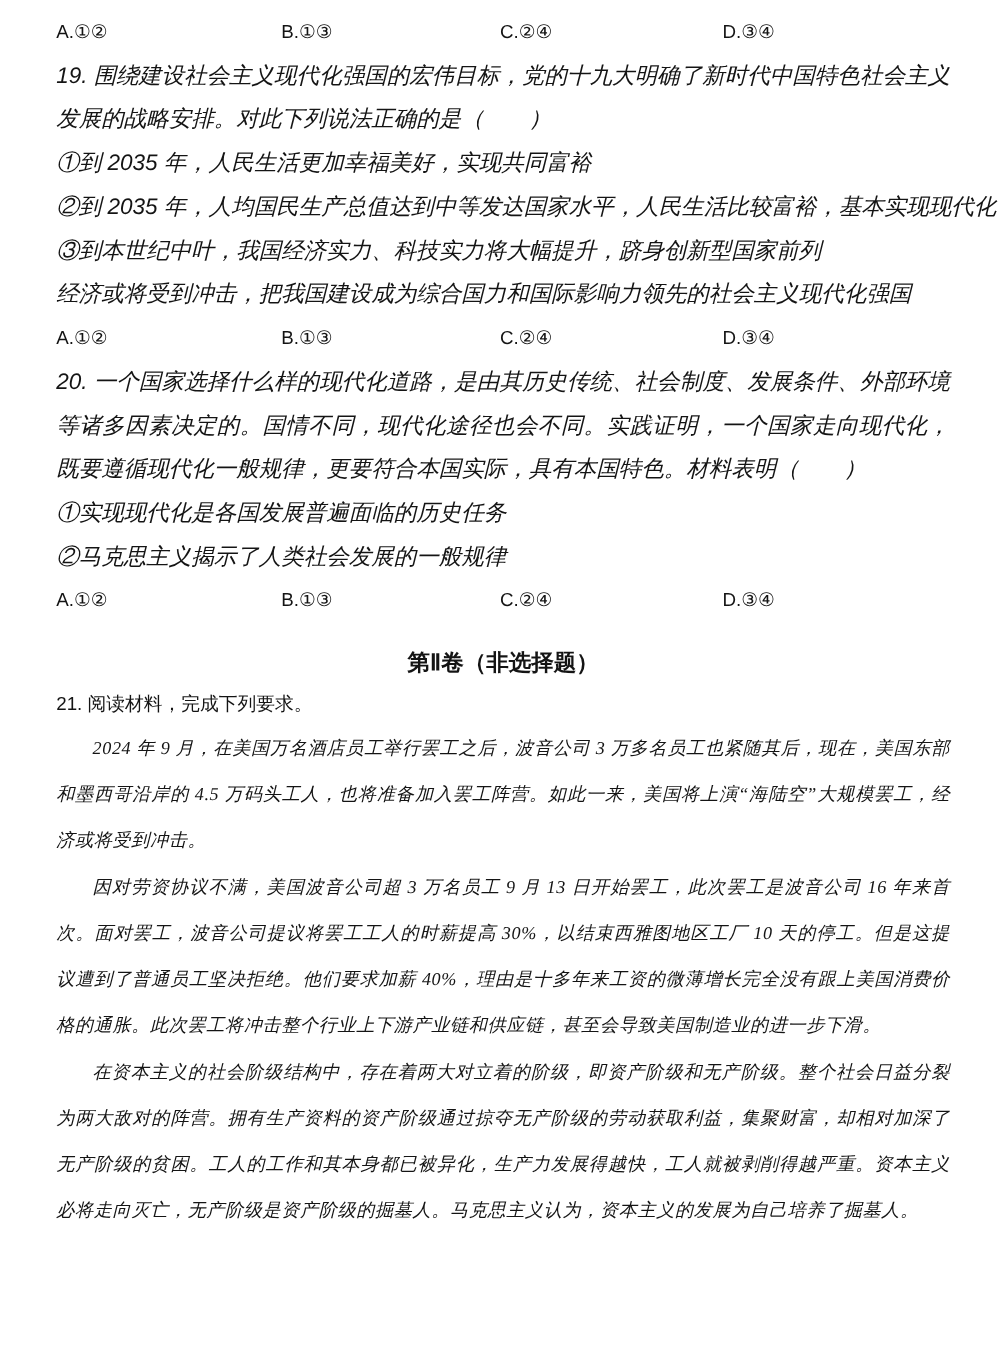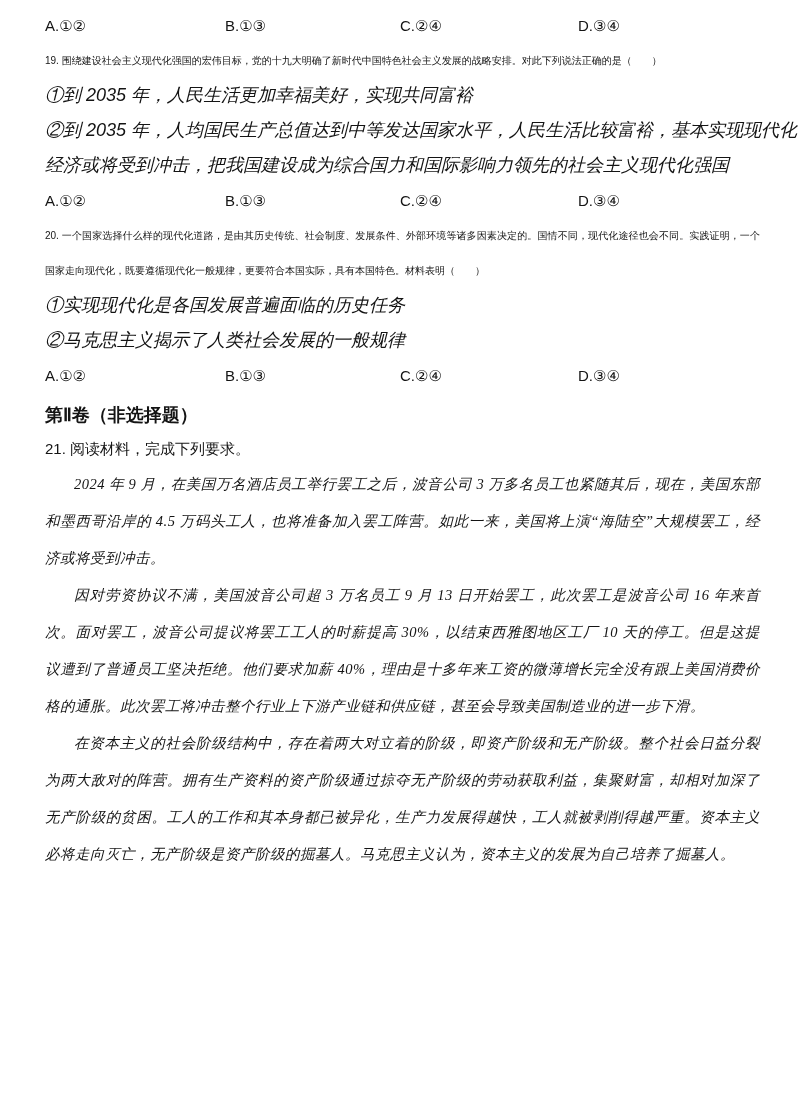--- a/index.html
+++ b/index.html
@@ -19,36 +19,38 @@
   }
   
   .opts {
     display: grid;
     grid-template-columns: 180px 175px 178px 1fr;
     font-size: 15px;
     line-height: 35px;
     white-space: nowrap;
   }
   .stem {
-    font-size: 10px;
+    font-size: 18px;
     line-height: 35px;
     text-align: justify;
+    font-style: italic;
   }
   .qitem {
     font-size: 18px;
     line-height: 35px;
     white-space: nowrap;
     font-style: italic;
   }
   .section-heading {
+    text-align: center;
     font-family: "Liberation Serif", serif;
     font-weight: bold;
     font-size: 18px;
     line-height: 32px;
-    margin-top: 6px;
+    margin-top: 16px;
   }
   .q21-lead {
     font-size: 15px;
     line-height: 35px;
   }
   .material p {
     margin: 0;
     font-family: "Liberation Serif", serif;
     font-style: italic;
     font-size: 14.5px;
@@ -66,20 +68,21 @@
   <div class="opts">
     <span>A.①②</span>
     <span>B.①③</span>
     <span>C.②④</span>
     <span>D.③④</span>
   </div>
 
   <div class="stem">19. 围绕建设社会主义现代化强国的宏伟目标，党的十九大明确了新时代中国特色社会主义发展的战略安排。对此下列说法正确的是（　　）</div>
   <div class="qitem">①到 2035 年，人民生活更加幸福美好，实现共同富裕</div>
   <div class="qitem">②到 2035 年，人均国民生产总值达到中等发达国家水平，人民生活比较富裕，基本实现现代化</div>
+  <div class="qitem">③到本世纪中叶，我国经济实力、科技实力将大幅提升，跻身创新型国家前列</div>
   <div class="qitem">经济或将受到冲击，把我国建设成为综合国力和国际影响力领先的社会主义现代化强国</div>
   <div class="opts">
     <span>A.①②</span>
     <span>B.①③</span>
     <span>C.②④</span>
     <span>D.③④</span>
   </div>
 
   <div class="stem">20. 一个国家选择什么样的现代化道路，是由其历史传统、社会制度、发展条件、外部环境等诸多因素决定的。国情不同，现代化途径也会不同。实践证明，一个国家走向现代化，既要遵循现代化一般规律，更要符合本国实际，具有本国特色。材料表明（　　）</div>
   <div class="qitem">①实现现代化是各国发展普遍面临的历史任务</div>

